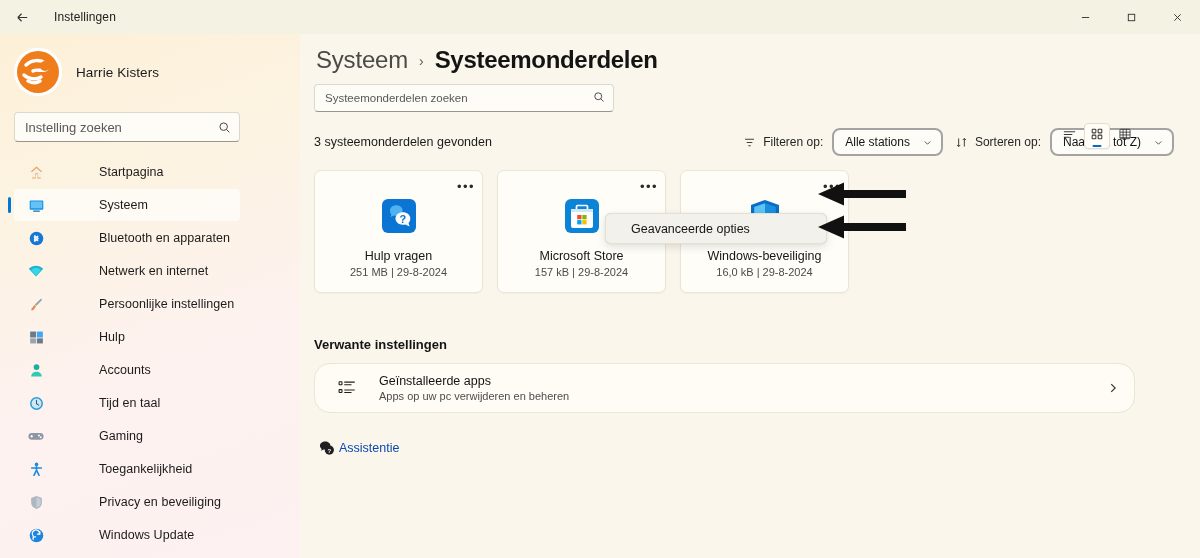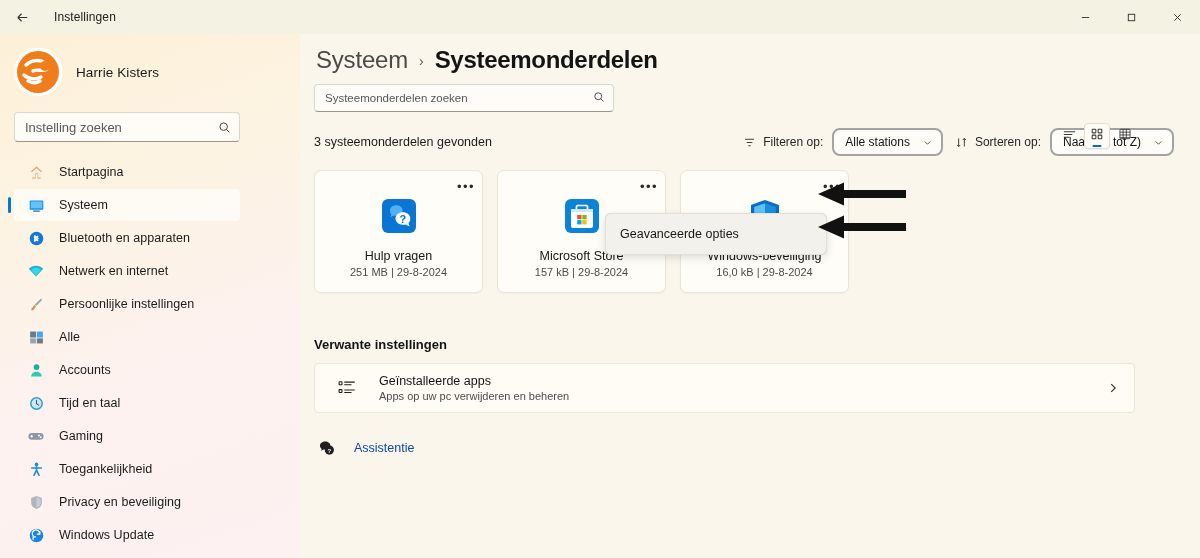--- a/index.html
+++ b/index.html
@@ -105,20 +105,21 @@
   .navlist { margin-top: 14px; }
   .navitem {
     height: 32px;
     margin: 0 0 1px 14px;
     width: 226px;
     display: flex; align-items: center;
     border-radius: 4px;
     position: relative;
     padding-left: 12px;
     cursor: default;
+    gap: 40px;
   }
   .navitem.active { background: rgba(255,255,255,.62); }
   .navitem.active::before {
     content: "";
     position: absolute;
     left: -6px; top: 8px;
     width: 3px; height: 16px;
     background: #0078d4;
     border-radius: 2px;
   }
@@ -284,26 +285,26 @@
   .card-meta {
     margin-top: 3px;
     font-size: 11px;
     color: #4b4b4b;
   }
 
   
   .flyout {
     position: absolute;
     left: 605px; top: 213px;
-    width: 222px; height: 42px;
+    width: 222px; height: 31px;
     background: #f2f1ec;
     border: 1px solid #e3e0d6;
     border-radius: 6px;
     display: flex; align-items: center;
-    padding-left: 14px;
+    padding-left: 25px;
     box-shadow: 0 3px 9px rgba(0,0,0,.12), 0 0 1px rgba(0,0,0,.15);
     z-index: 30;
   }
   .flyout-label { font-size: 12.5px; color: #161616; }
 
   
   .arrow {
     position: absolute;
     z-index: 35;
     height: 26px;
@@ -315,39 +316,39 @@
     margin-top: 44px;
     font-size: 13px;
     font-weight: 700;
     color: #141414;
   }
   .related-card {
     margin-top: 11px;
     width: 821px; height: 50px;
     background: #fefcf5;
     border: 1px solid #eae5d6;
-    border-radius: 4px;
+    border-radius: 16px;
     display: flex; align-items: center;
     padding: 0 14px 0 22px;
   }
   .rc-icon { width: 22px; display: flex; color: #1f1f1f; flex: 0 0 22px; }
   .rc-texts { margin-left: 20px; }
   .rc-title { font-size: 12.5px; color: #141414; }
   .rc-sub { font-size: 11px; color: #4d4d4d; margin-top: 2px; }
   .rc-chev { margin-left: auto; color: #2f2f2f; display: flex; }
 
   
   .helprow {
     margin-top: 26px;
     display: flex; align-items: center;
     padding-left: 4px;
   }
   .help-icon { display: flex; color: #1d1d1d; }
   .help-link {
-    margin-left: 18px;
+    margin-left: 3px;
     font-size: 12.5px;
     color: #0a49b0;
     text-decoration: none;
   }
 </style>
 </head>
 <body>
 
 <div class="titlebar">
   <div class="tb-back">
@@ -460,21 +461,21 @@
 
       <div class="navitem">
         <span class="navicon">
           <svg width="17" height="17" viewBox="0 0 20 20">
               <rect x="2.5" y="3" width="7" height="7" fill="#6d7a87"></rect>
               <rect x="2.5" y="11" width="7" height="6" fill="#9aa4b0"></rect>
               <rect x="10.5" y="11" width="7" height="6" fill="#6d7a87"></rect>
               <rect x="10.5" y="3" width="7" height="7" fill="#3fa9f5"></rect>
             </svg>
         </span>
-        <span class="navlabel">Alle</span>
+        <span class="navlabel">Hulp</span>
       </div>
 
       <div class="navitem">
         <span class="navicon">
           <svg width="17" height="17" viewBox="0 0 20 20">
               <circle cx="10" cy="6" r="3.4" fill="#1aaf9e"></circle>
               <path d="M3.8 17c0-3.6 2.8-5.6 6.2-5.6s6.2 2 6.2 5.6z" fill="#33c9b6"></path>
             </svg>
         </span>
         <span class="navlabel">Accounts</span>

